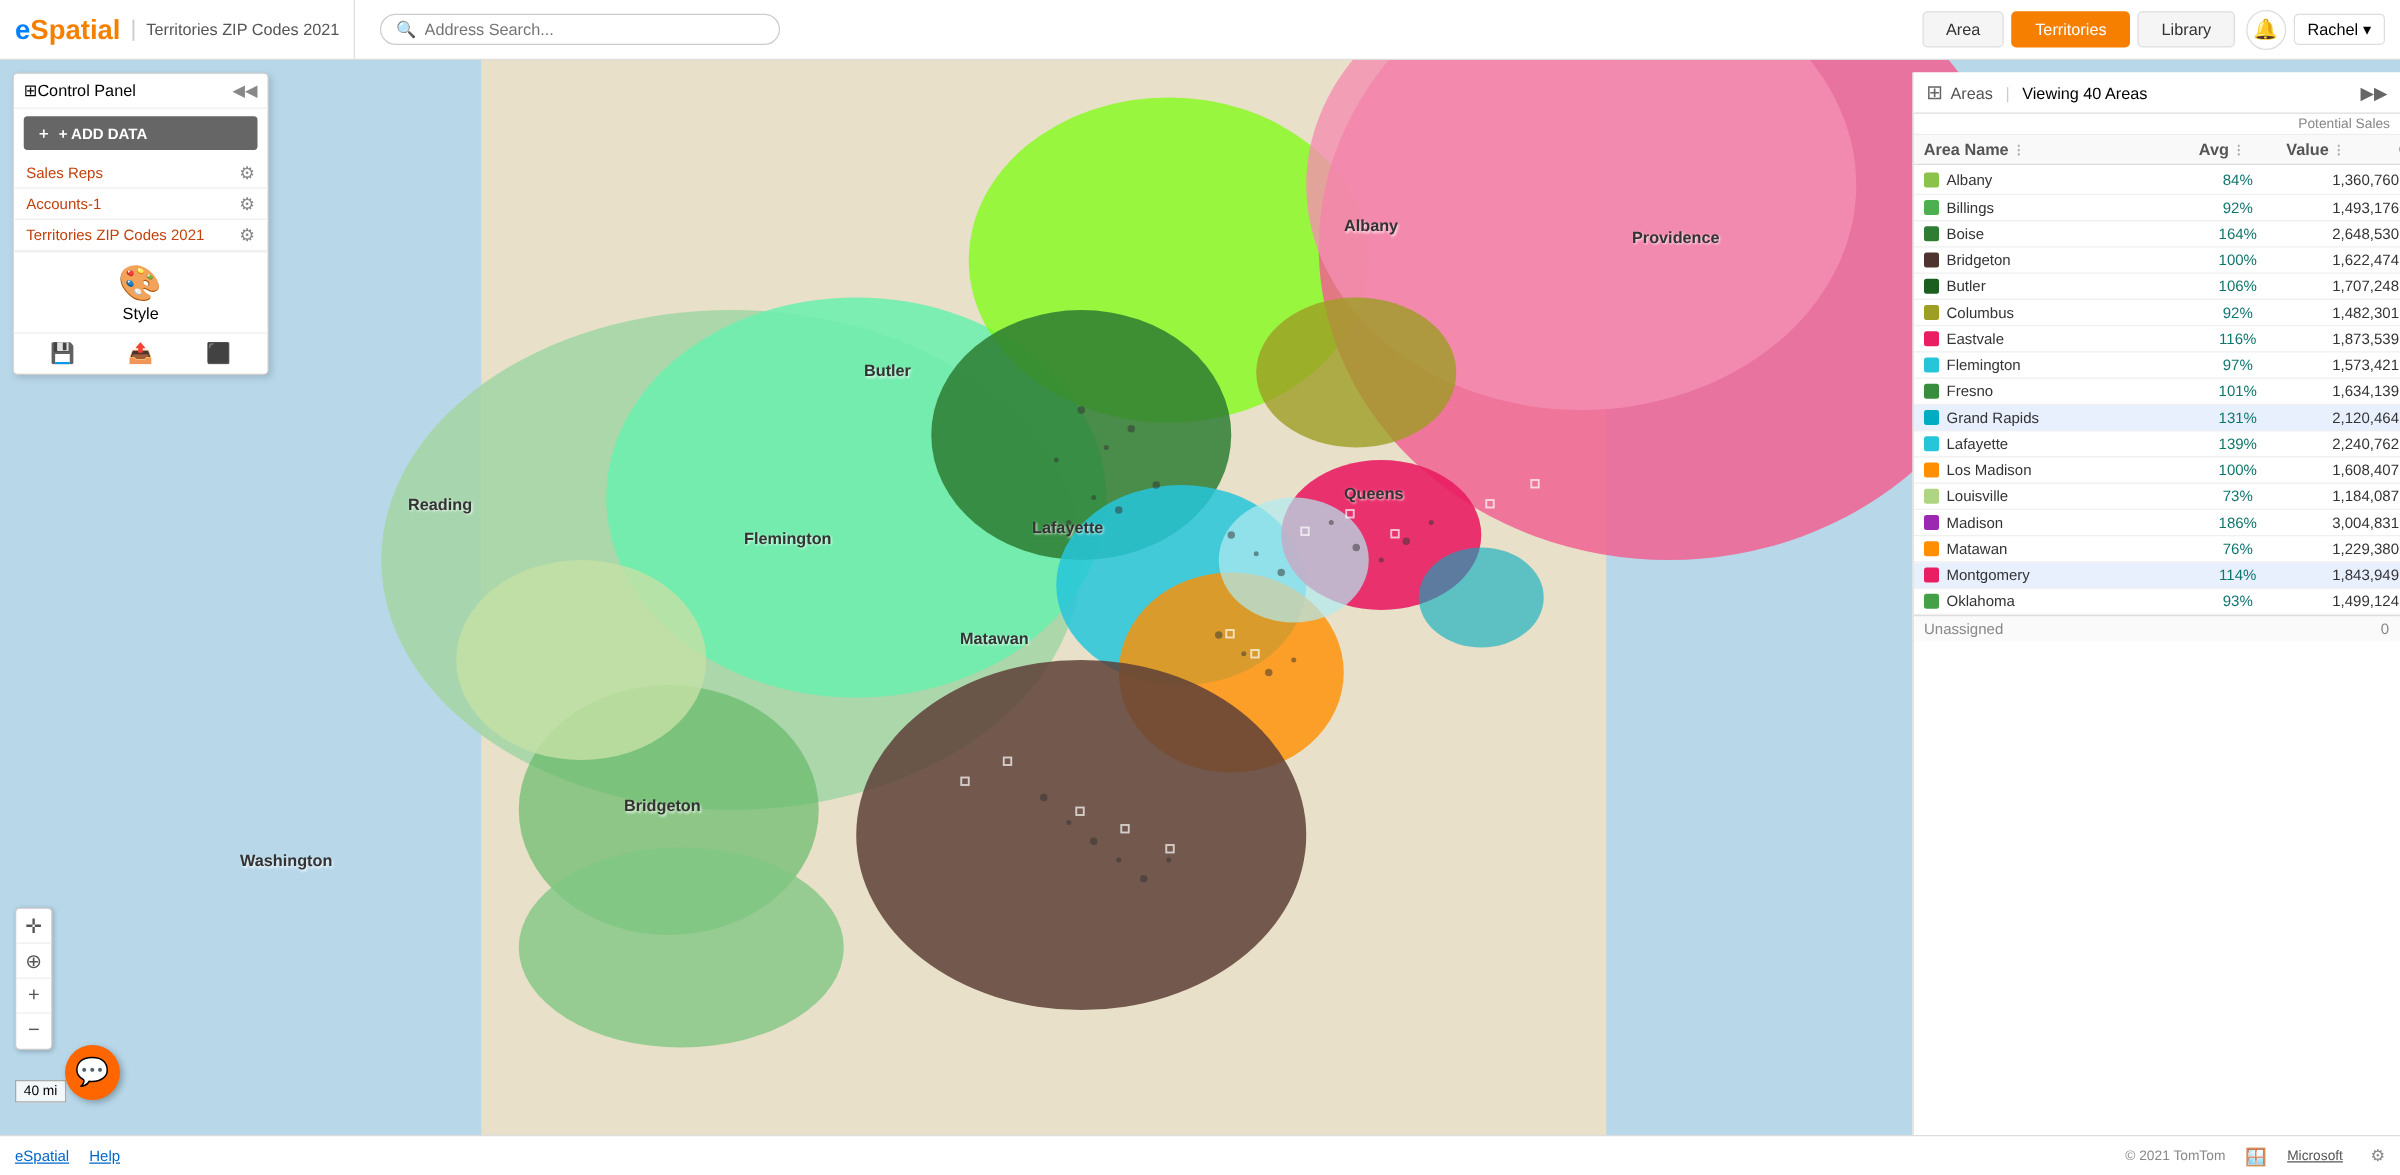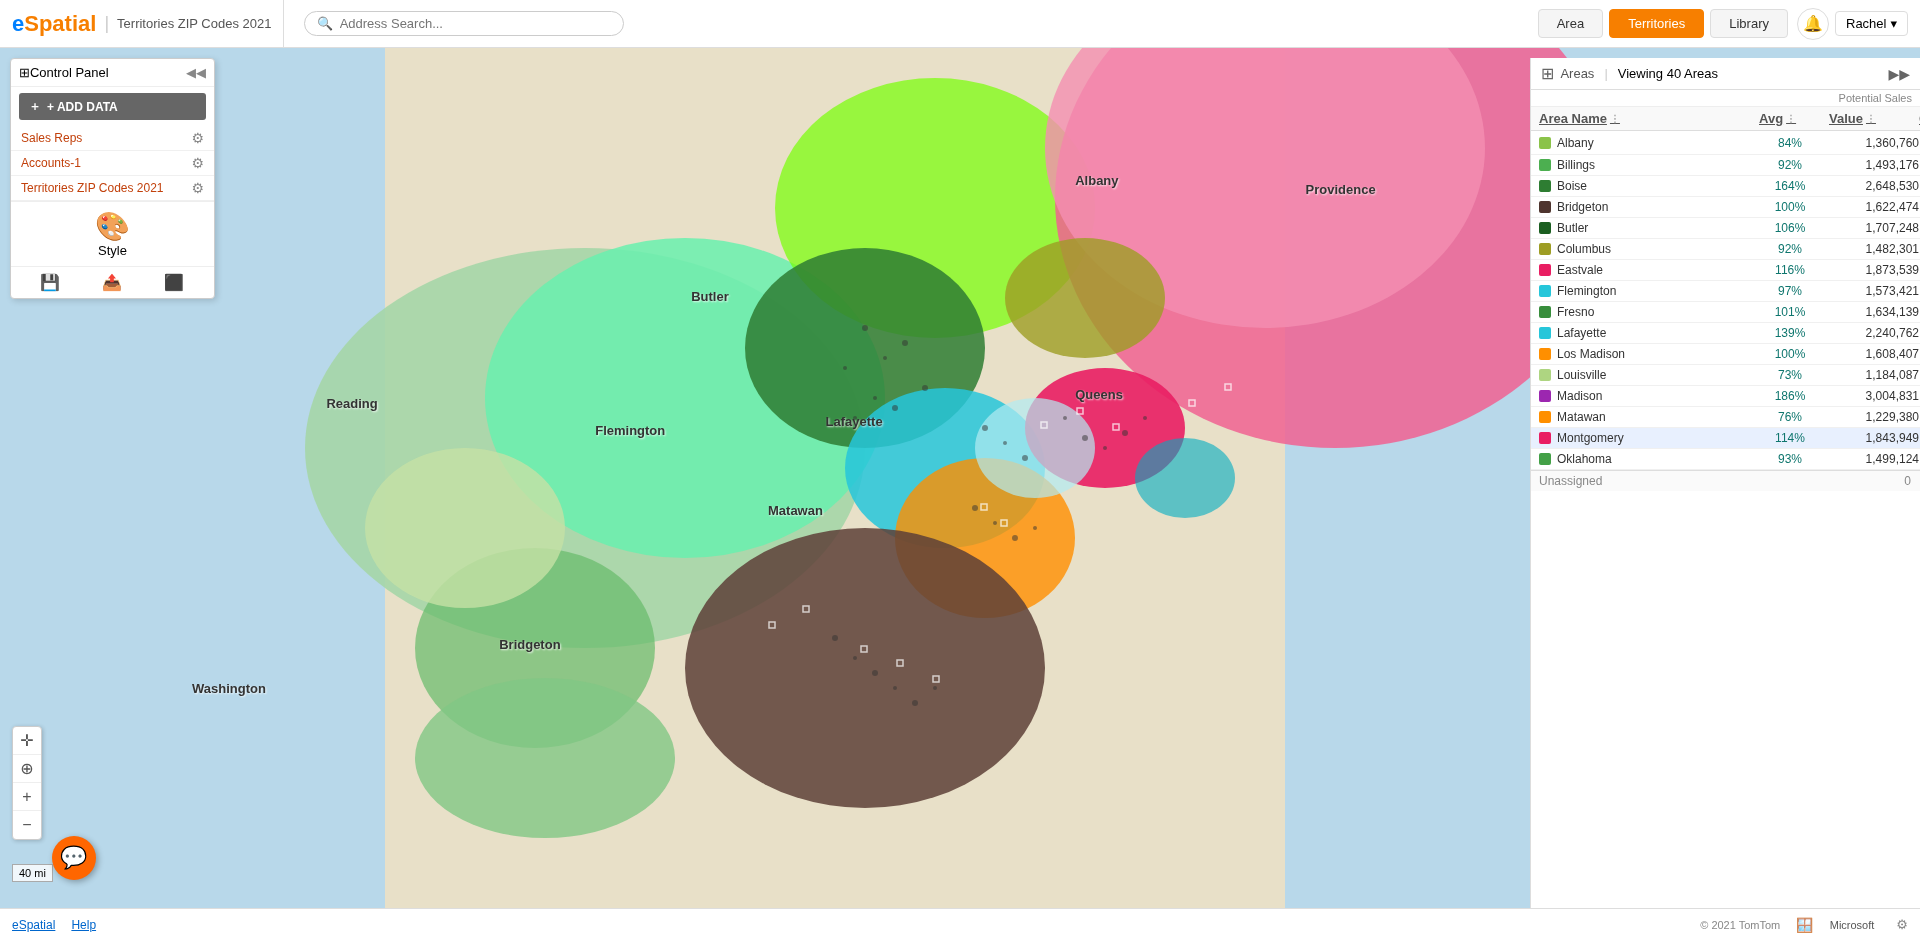--- a/index.html
+++ b/index.html
@@ -139,21 +139,21 @@
     }
 
     
     #areas-table { flex: 1; overflow-y: auto; font-size: 12px; }
     #areas-table-header {
       display: grid; grid-template-columns: 220px 70px 90px 70px;
       padding: 4px 8px; background: #f9f9f9;
       border-bottom: 1px solid #ddd; font-weight: bold; color: #555;
       position: sticky; top: 0; z-index: 10;
     }
-    .th-cell { display: flex; align-items: center; gap: 3px; text-decoration: underline; }
+    .th-cell { display: flex; align-items: center; gap: 3px; }
     .sort-icon { font-size: 10px; color: #aaa; }
 
     .area-row {
       display: grid; grid-template-columns: 220px 70px 90px 70px;
       padding: 3px 8px; border-bottom: 1px solid #f0f0f0;
       align-items: center;
     }
     .area-name-cell { display: flex; align-items: center; gap: 6px; }
     .area-color-box { width: 12px; height: 12px; border-radius: 2px; flex-shrink: 0; }
     .area-name-text { font-size: 12px; color: #333; }
@@ -180,21 +180,21 @@
 
     
     #bottom-bar {
       position: absolute; bottom: 0; left: 0; right: 0; height: 32px;
       background: #fff; border-top: 1px solid #ddd; z-index: 60;
       display: flex; align-items: center; padding: 0 12px; gap: 16px;
     }
     .bottom-link { color: #0066cc; font-size: 12px; cursor: pointer; text-decoration: underline; }
     .bottom-spacer { flex: 1; }
     .bottom-credit { font-size: 11px; color: #888; }
-    .ms-logo { font-size: 11px; color: #555; }
+    .ms-logo { font-size: 11px; color: #555; text-decoration: underline; }
 
     
     .map-label {
       position: absolute; font-size: 13px; font-weight: bold; color: #333;
       text-shadow: 1px 1px 2px rgba(255,255,255,0.8);
       pointer-events: none; white-space: nowrap;
     }
 
     
     #areas-table::-webkit-scrollbar { width: 6px; }
@@ -493,20 +493,30 @@
       <div class="area-row">
       <div class="area-name-cell">
         <div class="area-color-box" style="background:#388e3c;"></div>
         <span class="area-name-text">Fresno</span>
 
       </div>
       <div class="area-avg">101%</div>
       <div class="area-value">1,634,139</div>
       <div class="area-change"></div>
     </div>
+      <div class="area-row highlighted">
+      <div class="area-name-cell">
+        <div class="area-color-box" style="background:#00acc1;"></div>
+        <span class="area-name-text">Grand Rapids</span>
+
+      </div>
+      <div class="area-avg">131%</div>
+      <div class="area-value">2,120,464</div>
+      <div class="area-change"></div>
+    </div>
       <div class="area-row">
       <div class="area-name-cell">
         <div class="area-color-box" style="background:#26c6da;"></div>
         <span class="area-name-text">Lafayette</span>
 
       </div>
       <div class="area-avg">139%</div>
       <div class="area-value">2,240,762</div>
       <div class="area-change"></div>
     </div>

